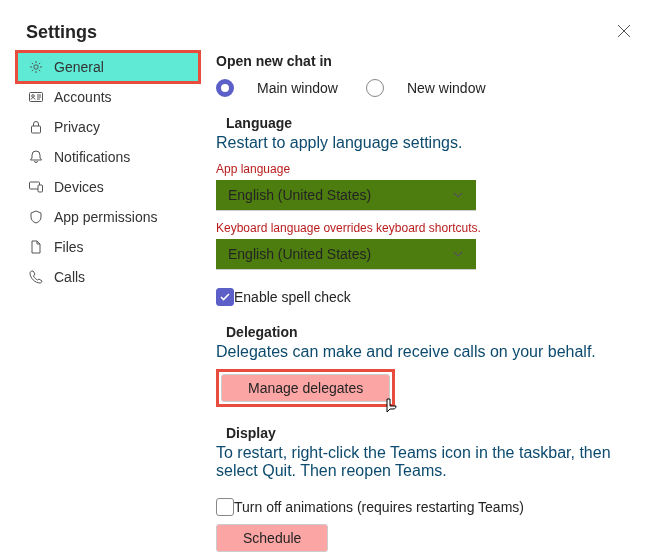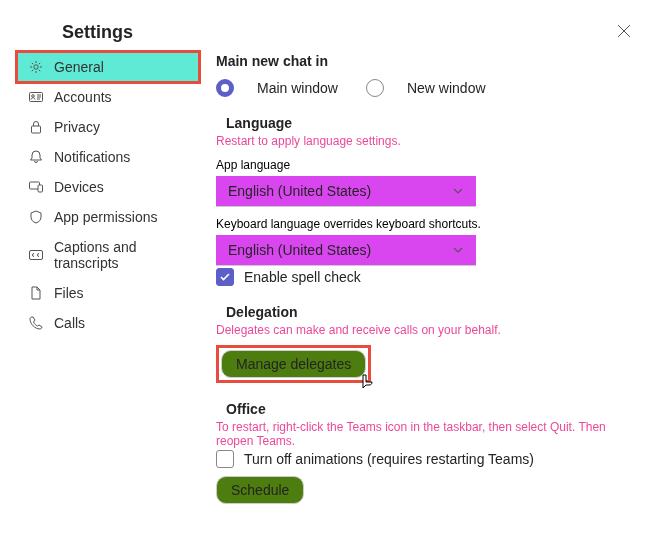--- a/index.html
+++ b/index.html
@@ -10,21 +10,20 @@
       background: #fff;
       width: 659px;
       height: 556px;
       position: relative;
     }
     .header {
       display: flex;
       justify-content: space-between;
       align-items: flex-start;
       padding: 22px 26px 10px 26px;
-      margin-left: 36px;
     }
     .title {
       font-size: 18px;
       font-weight: 600;
     }
     .close-btn {
       font-size: 18px;
       cursor: pointer;
       color: #555;
       line-height: 1;
@@ -100,71 +99,70 @@
       border-radius: 50%;
       border: 1px solid #888;
       display: flex;
       align-items: center;
       justify-content: center;
     }
     .radio-circle.checked {
       border: 5px solid #5b5fc7;
     }
     .hint {
-      font-size: 12px;
-      color: #ec4899;
+      font-size: 16px;
+      color: #0c4a6e;
       margin-top: 3px;
     }
     .field-label {
       font-size: 12px;
-      color: #000000;
+      color: #b91c1c;
       margin-top: 10px;
     }
     .select {
       display: flex;
       justify-content: space-between;
       align-items: center;
-      background: #d946ef;
+      background: #4d7c0f;
       border-bottom: 1px solid #ccc;
       padding: 7px 12px;
       width: 260px;
       margin-top: 4px;
       cursor: pointer;
       font-size: 14px;
     }
     .chev {
       color: #555;
     }
     .checkbox-row {
       display: flex;
       align-items: center;
-      gap: 10px;
-      margin-top: 2px;
+      margin-top: 18px;
       cursor: pointer;
     }
     .checkbox {
       width: 18px;
       height: 18px;
       border: 1px solid #888;
       border-radius: 3px;
       display: flex;
       align-items: center;
       justify-content: center;
       color: #fff;
       font-size: 12px;
     }
     .checkbox.checked {
       background: #5b5fc7;
       border-color: #5b5fc7;
     }
     .btn {
       border: 1px solid #ccc;
-      background: #4d7c0f;
-      padding: 5px 14px;
-      border-radius: 10px;
+      background: #fca5a5;
+      padding: 5px 26px;
+      border-radius: 3px;
       font-size: 14px;
       cursor: pointer;
       display: inline-block;
     }
     .manage-wrapper {
       margin-top: 8px;
       position: relative;
       display: inline-block;
     }
     .cursor {
@@ -246,29 +244,20 @@
 
     <div class="sidebar-item">
       <span class="icon">
         <svg width="16" height="16" viewBox="0 0 16 16">
             <path d="M8 2l5 2v4c0 3-2 5-5 6-3-1-5-3-5-6V4l5-2z" fill="none" stroke="#555" stroke-width="1"></path>
           </svg>
       </span>
       <span>App permissions</span>
     </div>
 
-    <div class="sidebar-item">
-      <span class="icon">
-        <svg width="16" height="16" viewBox="0 0 16 16">
-            <rect x="1.5" y="3.5" width="13" height="9" rx="1.5" fill="none" stroke="#555" stroke-width="1"></rect>
-            <path d="M6 6.5a1.5 1.5 0 1 0 0 3M11 6.5a1.5 1.5 0 1 0 0 3" fill="none" stroke="#555" stroke-width="1"></path>
-          </svg>
-      </span>
-      <span>Captions and transcripts</span>
-    </div>
 
     <div class="sidebar-item">
       <span class="icon">
         <svg width="16" height="16" viewBox="0 0 16 16">
             <path d="M4 2h5l3 3v9H4z" fill="none" stroke="#555" stroke-width="1"></path>
             <path d="M9 2v3h3" fill="none" stroke="#555" stroke-width="1"></path>
           </svg>
       </span>
       <span>Files</span>
     </div>
@@ -279,21 +268,21 @@
             <path d="M4 2c-1 0-2 1-2 2 0 5 5 10 10 10 1 0 2-1 2-2l-3-2-1.5 1c-2-1-3-2-4-4L7 5 5 2H4z" fill="none" stroke="#555" stroke-width="1"></path>
           </svg>
       </span>
       <span>Calls</span>
     </div>
 
   </div>
 
   <div class="main">
 
-    <div class="section-title">Main new chat in</div>
+    <div class="section-title">Open new chat in</div>
     <div class="radio-row">
       <div class="radio-opt">
         <span class="radio-circle checked"></span>
         <span>Main window</span>
       </div>
       <div class="radio-opt">
         <span class="radio-circle"></span>
         <span>New window</span>
       </div>
     </div>
@@ -333,21 +322,21 @@
       <span class="highlight-red-box">
         <span class="btn">Manage delegates</span>
       </span>
       <span class="cursor">
         <svg width="20" height="22" viewBox="0 0 20 22">
             <path d="M6 2v13l3-3h3c2 0 3-1 3-3H9V2H6z" fill="#fff" stroke="#000" stroke-width="1"></path>
           </svg>
       </span>
     </div>
 
-    <div class="section-title spaced">Office</div>
+    <div class="section-title spaced">Display</div>
     <div class="hint">To restart, right-click the Teams icon in the taskbar, then select Quit. Then reopen Teams.</div>
     <div class="checkbox-row">
       <span class="checkbox"></span>
       <span>Turn off animations (requires restarting Teams)</span>
     </div>
 
     <div class="schedule-wrapper">
       <span class="btn">Schedule</span>
     </div>
 

